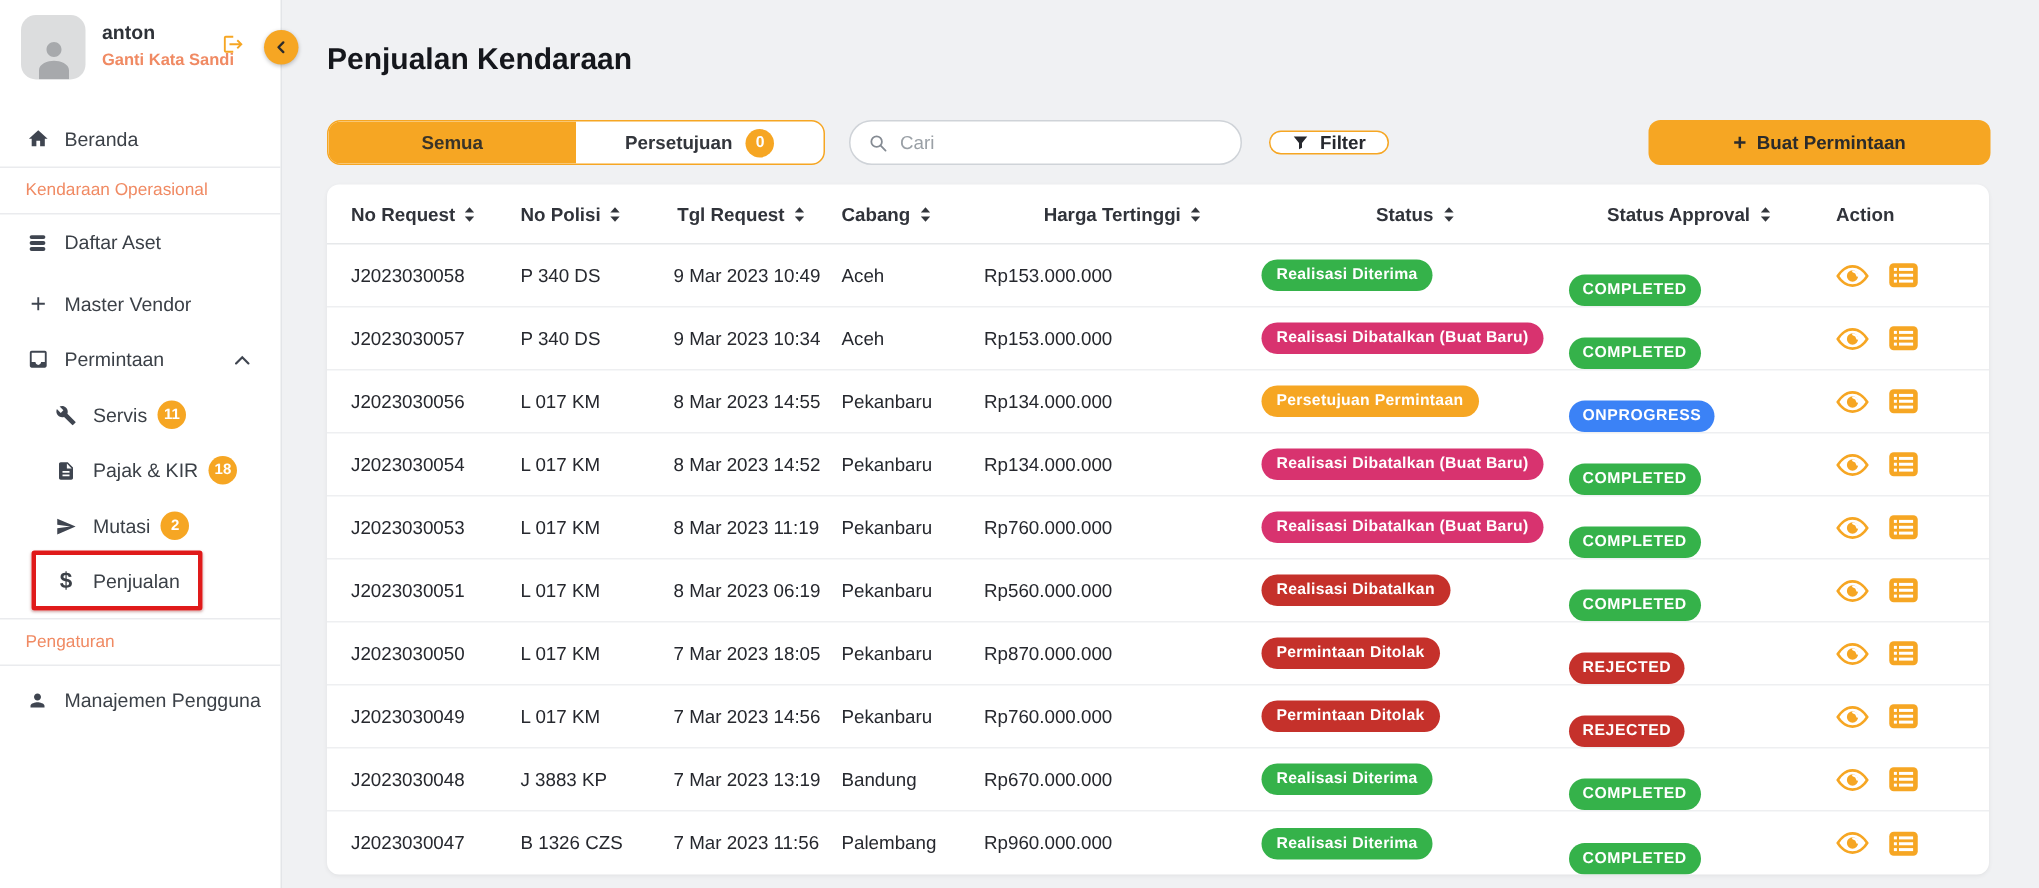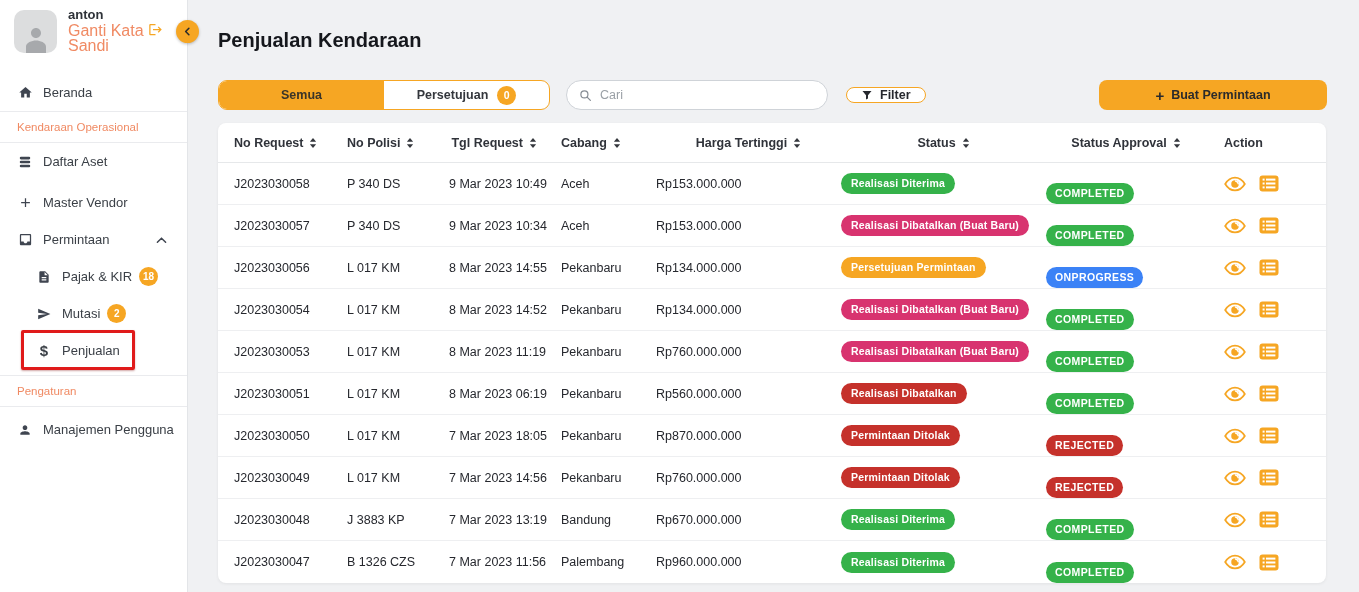--- a/index.html
+++ b/index.html
@@ -31,21 +31,21 @@
     display: flex; align-items: center;
     padding: 9px 12px 9px 14px; position: relative; height: 62px;
   }
   .avatar {
     width: 43px; height: 43px; border-radius: 10px;
     background: #DCDDDE; display: flex; align-items: flex-end; justify-content: center;
     overflow: hidden;
   }
   .user-info { margin-left: 11px; flex: 1; }
   .user-name { font-size: 13px; font-weight: 700; color: #2E3238; line-height: 16px; }
-  .user-link { font-size: 16px; color: #F08A63; line-height: 15px; cursor: pointer; text-decoration: none; display: inline-block; }
+  .user-link { font-size: 11px; color: #F08A63; line-height: 15px; cursor: pointer; text-decoration: none; display: inline-block; font-weight: bold; }
   .logout { position: absolute; right: 24px; top: 22px; cursor: pointer; display: inline-flex; }
 
   .nav { margin-top: 12px; }
   .nav-item {
     display: flex; align-items: center; height: 37px;
     padding-left: 17px; font-size: 13px; color: #3B4047; cursor: pointer;
   }
   .nav-item .ni-icon { width: 16px; display: inline-flex; justify-content: center; margin-right: 10px; }
   .nav-item .chev { margin-left: auto; margin-right: 20px; display: inline-flex; }
   .divider { border-top: 1px solid #EAEBEE; }
@@ -221,20 +221,29 @@
         </span>
         <span>Permintaan</span>
         <span class="chev">
           <svg width="11" height="8" viewBox="0 0 12 8">
               <path d="M1.5 6.5 L6 2 L10.5 6.5" fill="none" stroke="#3F4550" stroke-width="1.6" stroke-linecap="round"></path>
             </svg>
         </span>
       </div>
 
       <div class="subnav">
+        <div class="nav-item">
+          <span class="ni-icon">
+            <svg width="14" height="14" viewBox="0 0 24 24">
+                <path d="M22.7 19l-9.1-9.1c.9-2.3.4-5-1.5-6.9-2-2-5-2.4-7.4-1.3L9 6 6 9 1.6 4.7C.4 7.1.9 10.1 2.9 12.1c1.9 1.9 4.6 2.4 6.9 1.5l9.1 9.1c.4.4 1 .4 1.4 0l2.3-2.3c.5-.4.5-1.1.1-1.4z" fill="#3F4550"></path>
+              </svg>
+          </span>
+          <span>Servis</span>
+          <span class="count-badge">11</span>
+        </div>
 
         <div class="nav-item">
           <span class="ni-icon">
             <svg width="14" height="14" viewBox="0 0 24 24">
                 <path d="M14 2H6c-1.1 0-2 .9-2 2v16c0 1.1.9 2 2 2h12c1.1 0 2-.9 2-2V8l-6-6zm2 16H8v-2h8v2zm0-4H8v-2h8v2zm-3-5V3.5L18.5 9H13z" fill="#3F4550"></path>
               </svg>
           </span>
           <span>Pajak &amp; KIR</span>
           <span class="count-badge">18</span>
         </div>

